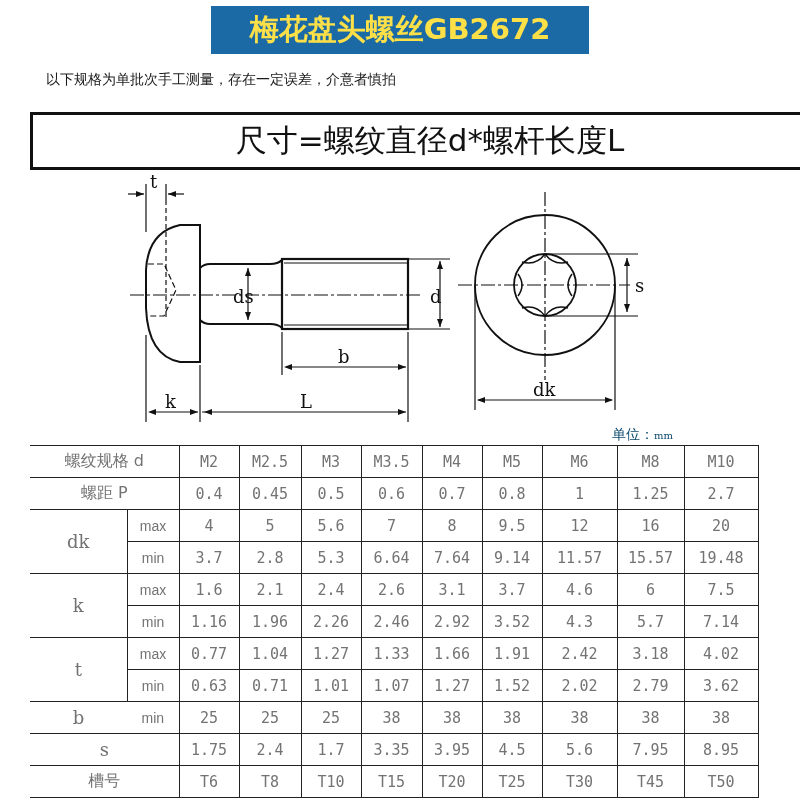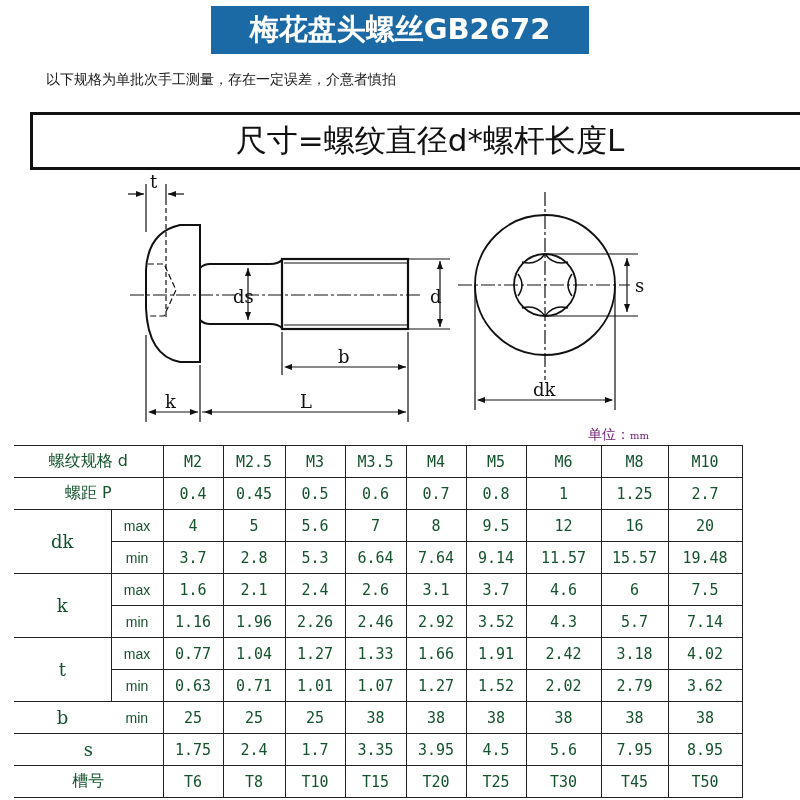--- a/index.html
+++ b/index.html
@@ -1,48 +1,48 @@
 <!DOCTYPE html>
 <html><head>
 <meta charset="utf-8">
 <style>
   * { box-sizing: border-box; margin: 0; padding: 0; }
   html, body { width: 800px; height: 800px; background: #ffffff; overflow: hidden; }
   body { position: relative; font-family: "DejaVu Sans", sans-serif; color: #111; }
 
   .title-bar {
     position: absolute; left: 211px; top: 6px; width: 378px; height: 48px;
-    background: #1b6aa5; color: #ffffff;
+    background: #1b6aa5; color: #fde047;
     display: flex; align-items: center; justify-content: center;
     font-family: "DejaVu Sans", sans-serif; font-weight: bold; font-size: 29px;
     letter-spacing: 0px;
   }
   .notice {
     position: absolute; left: 46px; top: 64px; width: 720px; height: 30px;
     font-size: 14px; color: #1a1a1a; line-height: 30px; white-space: nowrap;
   }
   .formula-box {
     position: absolute; left: 30px; top: 112px; width: 800px; height: 58px;
     border: 3px solid #111; display: flex; align-items: center; justify-content: center;
     font-size: 31px; color: #111; white-space: nowrap;
   }
 
   .drawing { position: absolute; left: 120px; top: 170px; width: 560px; height: 260px; }
   .drawing svg { width: 560px; height: 260px; display: block; }
   .dim-text { font-family: "DejaVu Serif", serif; font-size: 18px; fill: #111; }
 
   .unit-note {
-    position: absolute; left: 588px; top: 426px; font-size: 14px; color: #701a75; white-space: nowrap;
+    position: absolute; left: 612px; top: 426px; font-size: 14px; color: #0c4a6e; white-space: nowrap;
   }
   .unit-note .mm { font-family: "DejaVu Serif", serif; font-size: 10px; }
 
   table.spec {
-    position: absolute; left: 14px; top: 445px; width: 728px;
+    position: absolute; left: 30px; top: 445px; width: 728px;
     border-collapse: collapse; table-layout: fixed;
-    font-family: "DejaVu Sans Mono", monospace; font-size: 15px; color: #14532d;
+    font-family: "DejaVu Sans Mono", monospace; font-size: 15px; color: #737373;
   }
   table.spec td {
     border: 1.6px solid #222; text-align: center; vertical-align: middle;
     height: 32px; padding: 0; white-space: nowrap;
   }
   table.spec tr td:first-child { border-left: none; }
   table.spec .sym { font-family: "DejaVu Serif", serif; font-size: 18px; }
   table.spec .cn { font-family: "DejaVu Sans", sans-serif; font-size: 16px; }
   table.spec .sub { font-family: Liberation Sans, sans-serif; font-size: 14px; }
   table.spec td.no-right { border-right: none; }

